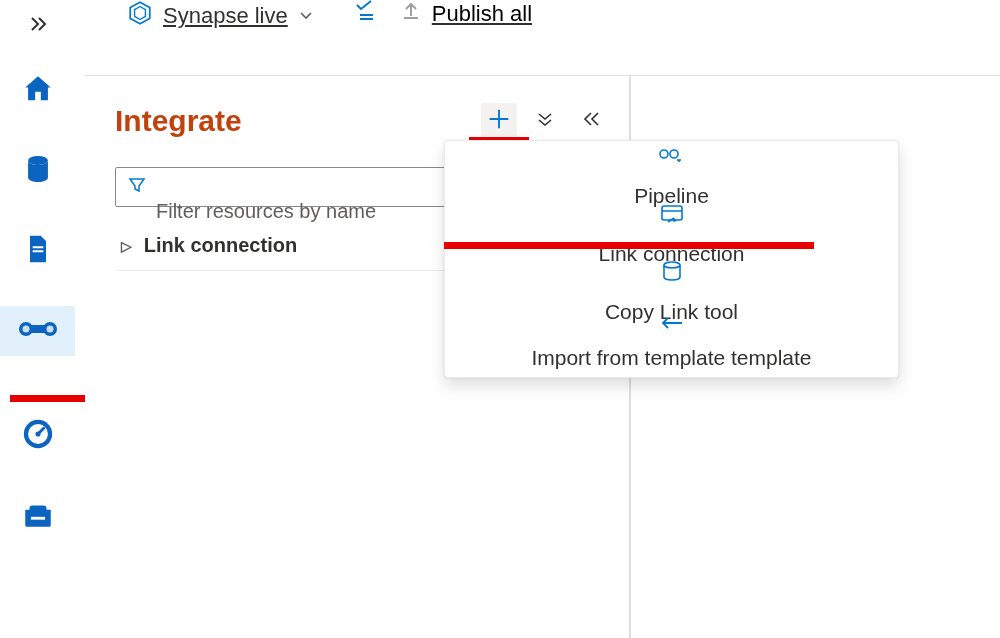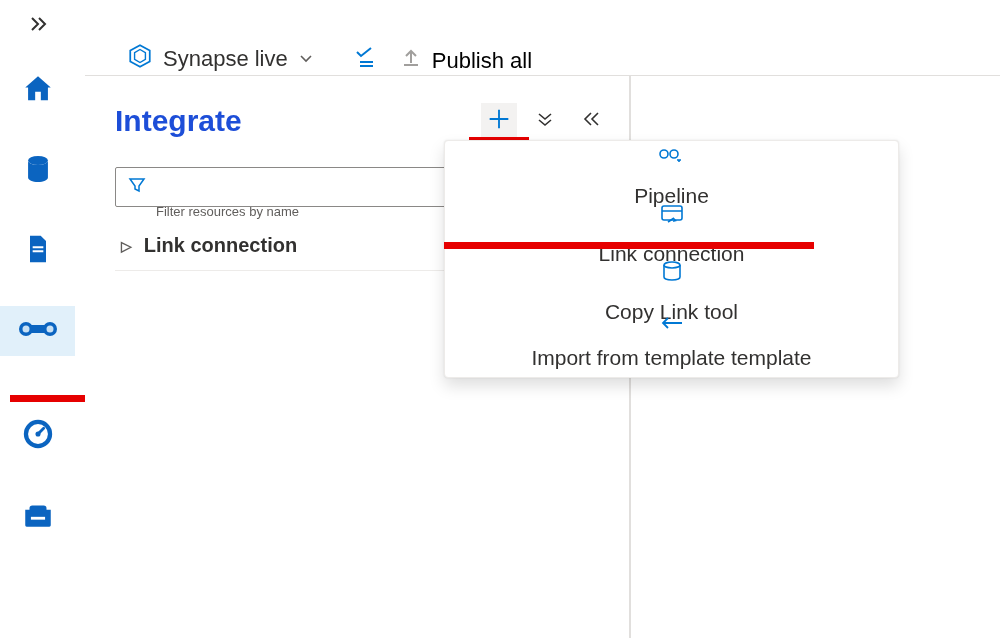--- a/index.html
+++ b/index.html
@@ -61,23 +61,24 @@
     .monitor-item { margin-top: 25px; }
 
     
     .toolbar {
       position: absolute;
       left: 85px;
       top: 0;
       right: 0;
       height: 75px;
       display: flex;
-      align-items: flex-end;
+      align-items: flex-start;
       padding-left: 42px;
       gap: 22px;
+      text-decoration: underline;
     }
     .toolbar-item {
       display: flex;
       align-items: center;
       gap: 10px;
       cursor: pointer;
       font-size: 22px;
       color: #323130;
     }
     .toolbar-item.disabled { color: #000000; cursor: default; }
@@ -104,21 +105,21 @@
       padding: 28px 0 0 30px;
     }
     .explorer-header {
       display: flex;
       align-items: center;
       margin-bottom: 28px;
     }
     .explorer-title {
       font-size: 30px;
       font-weight: 600;
-      color: #1d4ed8;
+      color: #c2410c;
       flex: 1;
     }
     .explorer-actions {
       display: flex;
       align-items: center;
       gap: 10px;
       padding-right: 20px;
     }
     .action-btn {
       width: 36px;
@@ -150,21 +151,21 @@
       border-radius: 2px;
       display: flex;
       align-items: center;
       padding: 0 12px;
       gap: 10px;
       margin-bottom: 14px;
     }
     .filter-input input {
       border: none;
       outline: none;
-      font-size: 13px;
+      font-size: 20px;
       flex: 1;
       background: transparent;
       color: #0f766e;
       margin-top: 48px;
     }
     .filter-input input::placeholder { color: #605e5c; }
     .filter-icon { color: #0078d4; }
 
     .tree-row {
       display: flex;

